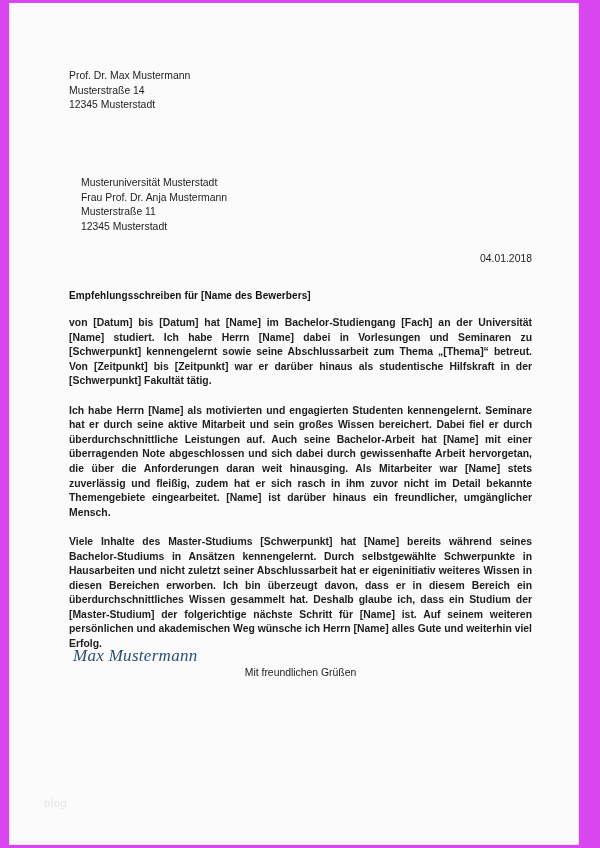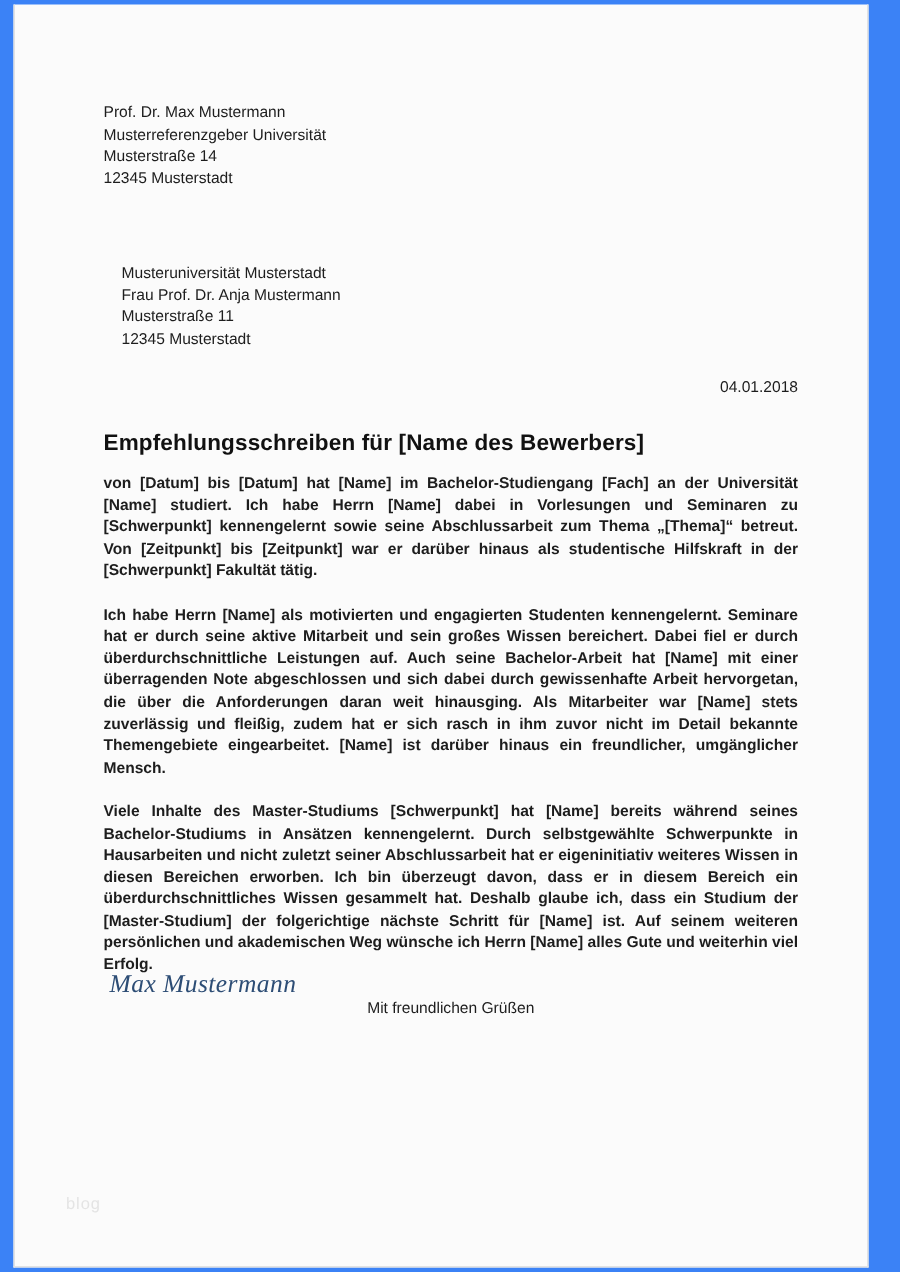--- a/index.html
+++ b/index.html
@@ -12,21 +12,21 @@
     height: 848px;
     overflow: hidden;
     font-family: "Liberation Sans", sans-serif;
     -webkit-font-smoothing: antialiased;
   }
 
   .page-canvas {
     position: relative;
     width: 600px;
     height: 848px;
-    background: #3b82f6;
+    background: #d946ef;
     box-sizing: border-box;
   }
 
   .letter-page {
     position: absolute;
     left: 9px;
     top: 3px;
     width: 570px;
     height: 842px;
     background: #fbfbfb;
@@ -67,21 +67,21 @@
     font-size: 10.4px;
     line-height: 14px;
     color: #1d1d1d;
   }
 
   
   .letter-heading {
     position: absolute;
     left: 59px;
     top: 285px;
-    font-size: 15px;
+    font-size: 10px;
     font-weight: bold;
     line-height: 16px;
     color: #111111;
     letter-spacing: 0.1px;
   }
 
   
   .letter-body {
     position: absolute;
     left: 59px;
@@ -134,21 +134,20 @@
 </style>
 </head>
 <body>
 
 <div class="page-canvas">
   <div class="letter-page">
     <div class="letter-inner">
 
       <div class="addr-block addr-sender">
         <span class="addr-line">Prof. Dr. Max Mustermann</span>
-        <span class="addr-line">Musterreferenzgeber Universität</span>
         <span class="addr-line">Musterstraße 14</span>
         <span class="addr-line">12345 Musterstadt</span>
       </div>
 
       <div class="addr-block addr-recipient">
         <span class="addr-line">Musteruniversität Musterstadt</span>
         <span class="addr-line">Frau Prof. Dr. Anja Mustermann</span>
         <span class="addr-line">Musterstraße 11</span>
         <span class="addr-line">12345 Musterstadt</span>
       </div>

